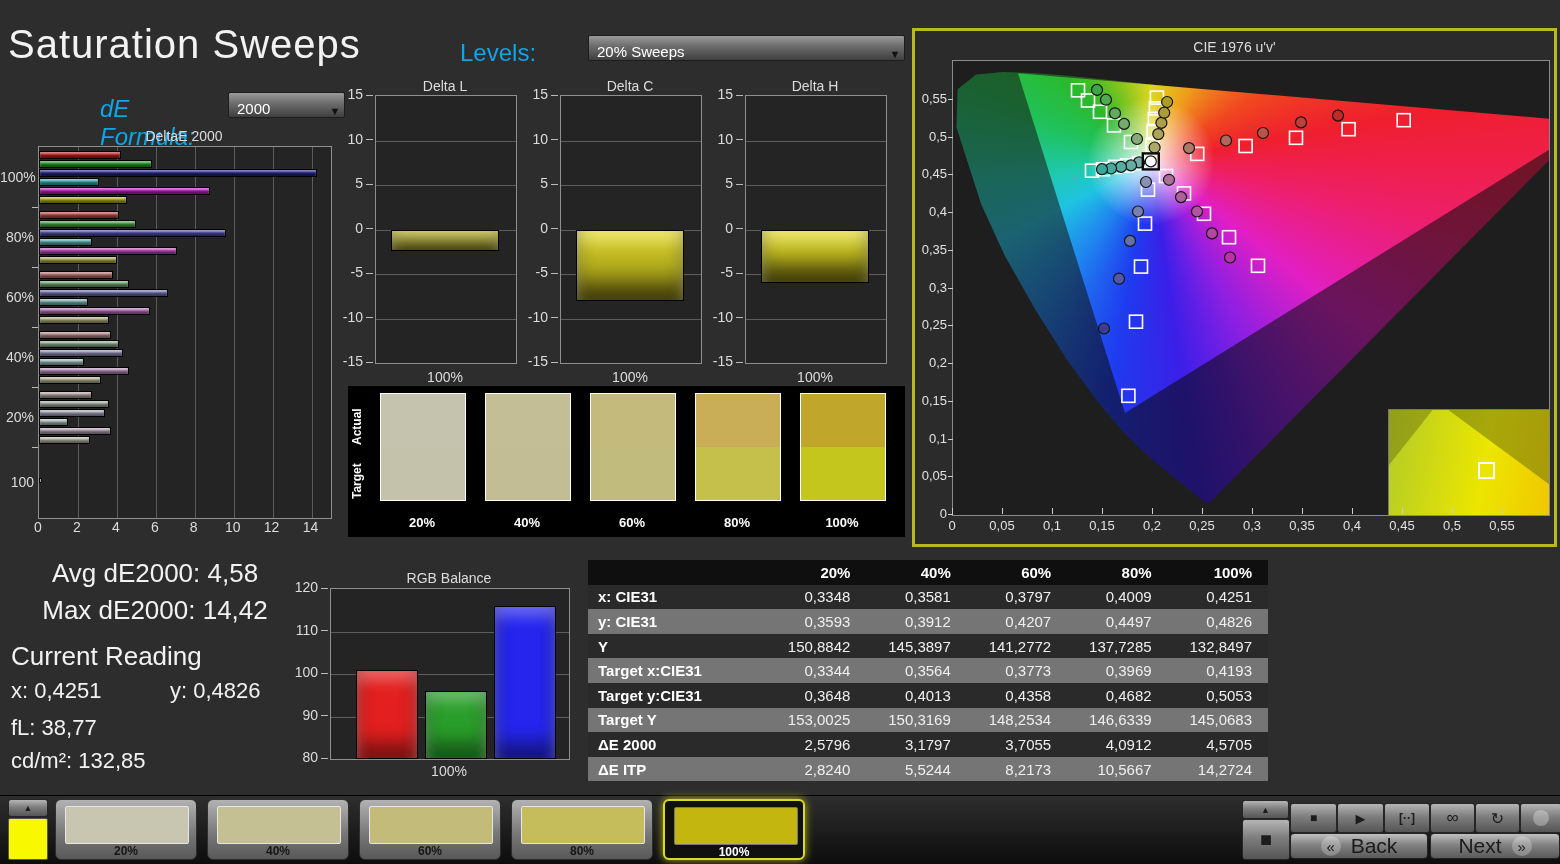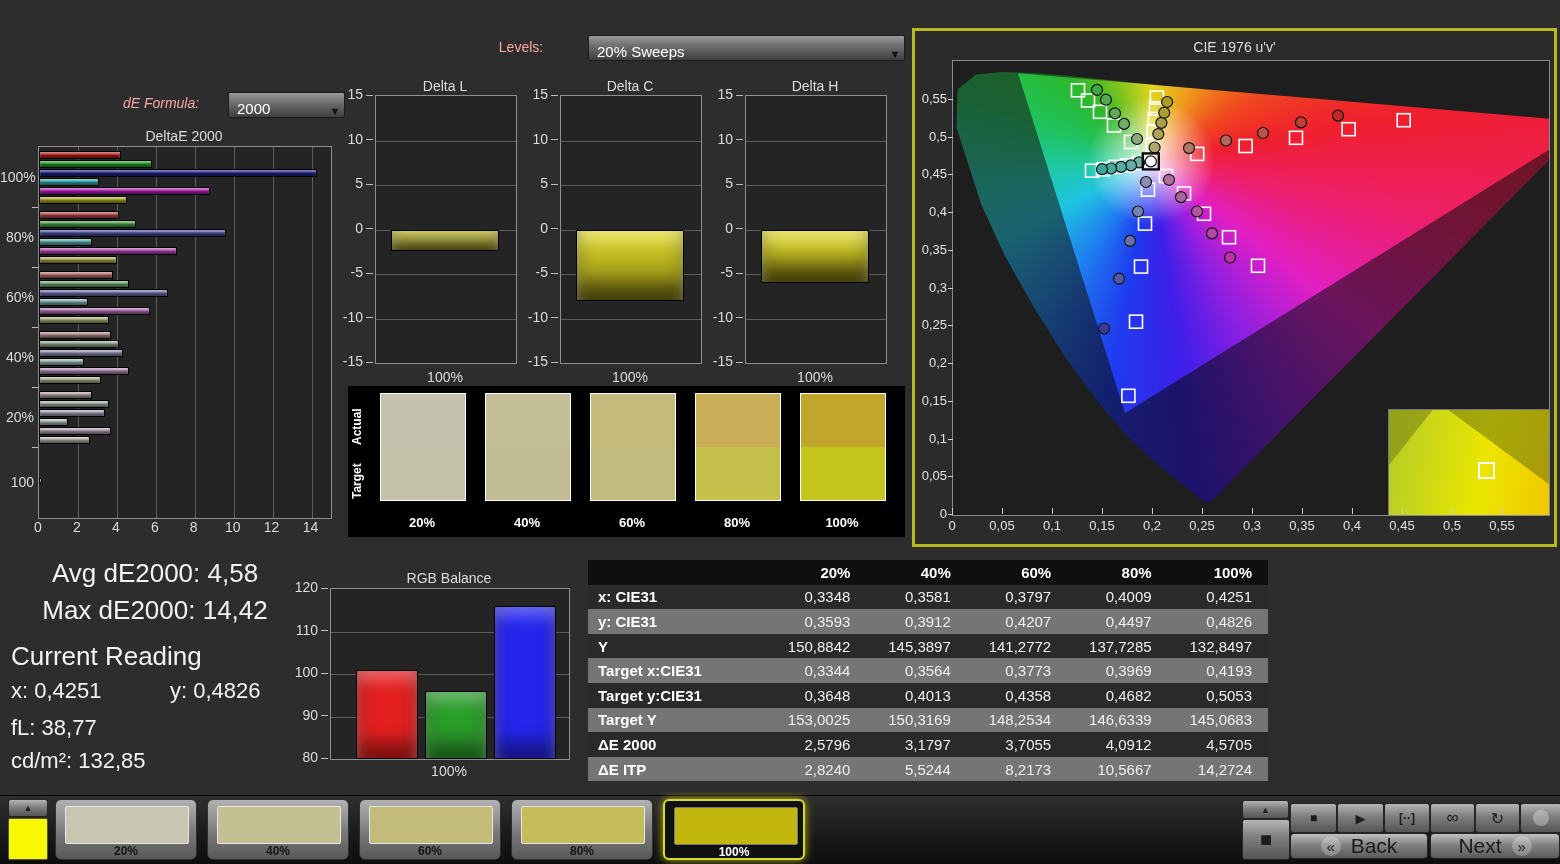--- a/index.html
+++ b/index.html
@@ -1,20 +1,20 @@
 <!DOCTYPE html>
 <html><head>
 <meta charset="utf-8">
 <style>
   html,body{margin:0;padding:0;background:#222;}
   #app{position:relative;width:1560px;height:864px;background:#2d2d2d;overflow:hidden;
        font-family:"Liberation Sans",sans-serif;color:#e8e8e8;}
   .abs{position:absolute;}
   .main-title{left:8px;top:22px;font-size:40px;font-weight:300;color:#f2f2f2;letter-spacing:1px;}
-  .ctl-label{font-size:14px;color:#fca5a5;text-align:center;}
+  .ctl-label{font-size:24px;color:#0ea5e9;text-align:left;}
   .dropdown{background:linear-gradient(180deg,#9a9a9a,#6f6f6f 40%,#3f3f3f);border:1px solid #1d1d1d;
             border-radius:2px;display:flex;align-items:flex-end;box-sizing:border-box;}
   .dropdown .dval{flex:1;font-size:15px;color:#fff;padding-left:8px;white-space:nowrap;overflow:hidden;}
   .dropdown .darrow{width:18px;font-size:11px;color:#111;text-align:center;}
   .chart-title{font-size:14px;color:#dcdcdc;text-align:center;}
   .plot{background:#242424;border:1px solid #8f8f8f;box-sizing:content-box;}
   .gridv{position:absolute;top:0;bottom:0;width:1px;background:#5c5c5c;}
   .gridh{position:absolute;left:0;right:0;height:1px;background:#5c5c5c;}
   .ticklab{position:absolute;font-size:14px;color:#dcdcdc;}
   .hbar{position:absolute;border:1px solid #000;box-sizing:border-box;
@@ -65,20 +65,21 @@
            gap:10px;color:#1b1b1b;box-sizing:border-box;}
   .nav-circ{display:inline-flex;align-items:center;justify-content:center;width:20px;height:20px;border-radius:50%;
             background:rgba(255,255,255,.25);font-size:15px;color:#1b1b1b;}
   .nav-text{font-size:21px;}
 </style>
 </head>
 <body>
 
 <div id="app">
 
+  <div class="abs main-title">Saturation Sweeps</div>
 
   <div class="abs ctl-label" style="left:100px;top:95px;width:122px;font-style:italic;">dE Formula:</div>
   <div class="abs dropdown" style="left:228px;top:92px;width:117px;height:26px;">
     <span class="dval">2000</span>
     <span class="darrow">▼</span>
   </div>
 
   <div class="abs ctl-label" style="left:460px;top:39px;width:122px;">Levels:</div>
   <div class="abs dropdown" style="left:588px;top:35px;width:317px;height:26px;">
     <span class="dval">20% Sweeps</span>

